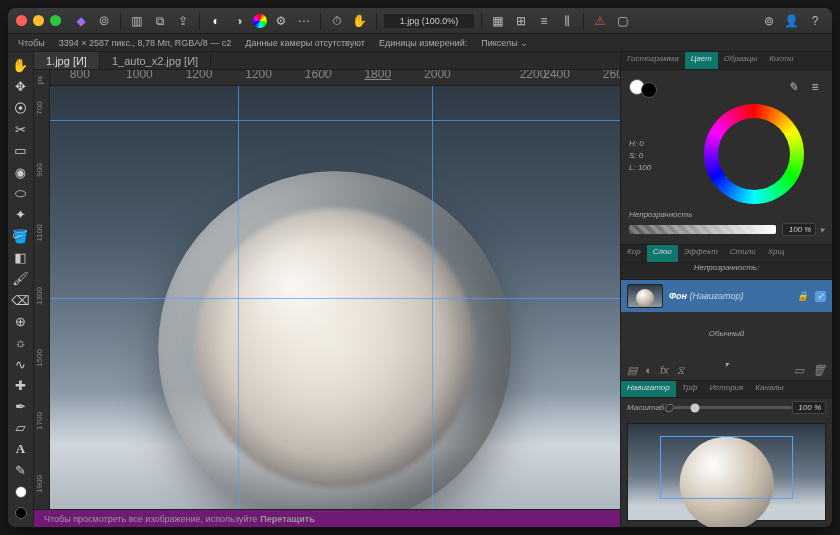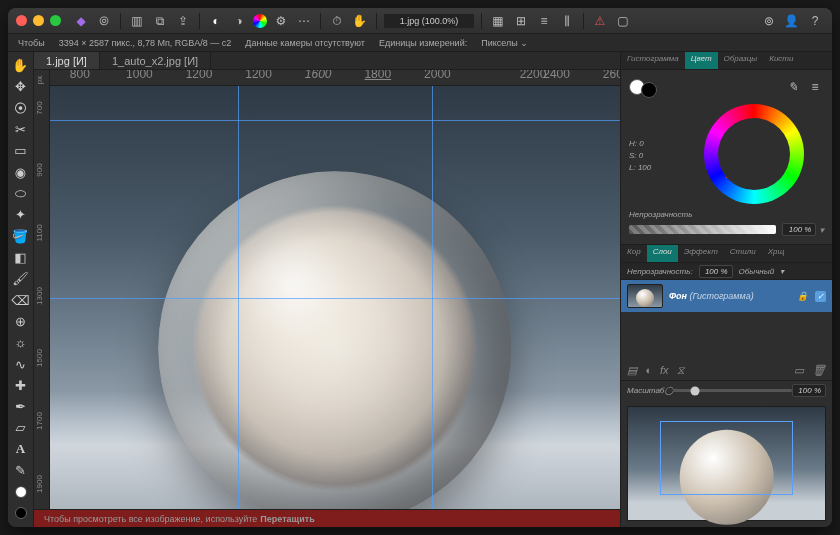--- a/index.html
+++ b/index.html
@@ -35,40 +35,40 @@
 .img { position:absolute; inset:0; background:
   radial-gradient(circle at 50% 62%, #f5f0e8 0%, #e8dfd5 15%, #cfc5ba 28%, #9a9390 35%, rgba(80,90,100,0) 37%),
   linear-gradient(180deg, #2e3a46 0%, #4a5a68 35%, #6a7a88 55%, #8a98a5 72%, #b8c2cc 80%, #d0d6dc 85%, #aeb6be 100%);
 }
 .sphere { position:absolute; left:50%; top:62%; width:62%; aspect-ratio:1; transform:translate(-50%,-50%); border-radius:50%;
   background: radial-gradient(circle at 38% 32%, rgba(255,255,255,.8) 0%, rgba(240,235,225,.55) 18%, rgba(200,195,185,.35) 40%, rgba(120,120,120,.35) 70%, rgba(60,60,60,.4) 100%);
   box-shadow: inset -20px -20px 50px rgba(50,50,50,.5), inset 18px 18px 40px rgba(255,255,255,.35), 0 20px 40px rgba(0,0,0,.35);
 }
 .guide-h{position:absolute;left:0;right:0;height:1px;background:rgba(80,160,255,.7);}
 .guide-v{position:absolute;top:0;bottom:0;width:1px;background:rgba(80,160,255,.7);}
-.statusbar{height:18px;background:#7f1d1d;border-top:1px solid #1e1e1e;display:flex;align-items:center;padding:0 10px;font-size:9px;color:#999;}
+.statusbar{height:18px;background:#701a75;border-top:1px solid #1e1e1e;display:flex;align-items:center;padding:0 10px;font-size:9px;color:#999;}
 
 .panels { width:212px; background:#2e2e2e; border-left:1px solid #1e1e1e; display:flex; flex-direction:column; overflow:hidden;font-style:italic;}
 .paneltabs{height:18px;display:flex;background:#262626;border-bottom:1px solid #1e1e1e;}
 .ptab{padding:2px 6px;font-size:8px;color:#888;cursor:pointer;}
 .ptab.active{color:#ddd;background:#0f766e;}
 .colorpanel{padding:6px 8px 8px;border-bottom:1px solid #1e1e1e;}
 .swatches{display:flex;gap:4px;align-items:center;margin-bottom:4px;}
 .sw{width:16px;height:16px;border-radius:50%;border:1px solid #555;}
 .wheel{width:100px;height:100px;margin:2px auto 6px;border-radius:50%;position:relative;
   background: conic-gradient(red,#ff0,#0f0,#0ff,#00f,#f0f,red);}
 .wheel::after{content:"";position:absolute;inset:14px;border-radius:50%;background:#2e2e2e;}
 .tri{position:absolute;left:50%;top:50%;transform:translate(-50%,-50%);width:56px;height:48px;
   background:linear-gradient(135deg,#fff 0%,red 60%,#000 100%);clip-path:polygon(50% 0,100% 100%,0 100%);}
 .hsl{font-size:8px;color:#aaa;line-height:12px;}
 .optrow{display:flex;align-items:center;justify-content:space-between;margin-top:4px;}
 .opbar{flex:1;height:9px;background:repeating-linear-gradient(45deg,#555 0 4px,#777 4px 8px);border-radius:2px;margin-right:6px;position:relative;overflow:hidden;}
 .opbar::after{content:"";position:absolute;inset:0;background:linear-gradient(90deg,transparent,#fff);}
 .valbox{background:#222;border:1px solid #444;border-radius:2px;padding:1px 4px;font-size:8px;color:#ccc;min-width:34px;text-align:right;}
-.panelhdr{height:17px;background:#262626;border-bottom:1px solid #1e1e1e;display:flex;align-items:center;padding:0 6px;font-size:8px;color:#aaa;gap:6px;}
+.panelhdr{height:17px;background:#262626;border-bottom:1px solid #1e1e1e;display:flex;align-items:center;padding:0 6px;font-size:8px;color:#aaa;gap:22px;flex-direction:column;}
 .layerspanel{flex:0 0 auto;border-bottom:1px solid #1e1e1e;}
 .layrow{display:flex;align-items:center;padding:4px 6px;gap:6px;background:#3b6ea5;}
 .laythumb{width:36px;height:24px;background:linear-gradient(#2e3a46,#8a98a5);border:1px solid #222;border-radius:2px;position:relative;}
 .laythumb::after{content:"";position:absolute;left:50%;top:58%;width:18px;height:18px;border-radius:50%;transform:translate(-50%,-50%);background:radial-gradient(circle at 35% 30%,#fff,#cbbfae 50%,#76706a);}
 .layname{flex:1;font-size:9px;color:#fff;}
 .chk{width:11px;height:11px;background:#5aa0e0;border-radius:2px;display:flex;align-items:center;justify-content:center;color:#fff;font-size:8px;}
 .layericons{height:20px;display:flex;align-items:center;padding:0 6px;gap:8px;color:#888;font-size:11px;}
 .navpanel{flex:1;display:flex;flex-direction:column;}
 .navtabs{height:17px;background:#262626;display:flex;border-bottom:1px solid #1e1e1e;}
 .navrow{display:flex;align-items:center;padding:3px 6px;font-size:8px;color:#aaa;}
@@ -252,37 +252,43 @@
         <span>Непрозрачность:</span>
         <span class="valbox">100 %</span>
         <span>Обычный</span>
         <span>▾</span>
       </div>
       <div class="layerspanel">
         <div class="layrow">
           <div class="laythumb"></div>
           <div class="layname">
             <b>Фон</b>
-            <span style="opacity:.7">(Гистограмма)</span>
+            <span style="opacity:.7">(Навигатор)</span>
           </div>
           <span style="color:#cde">🔒</span>
           <span class="chk">✓</span>
         </div>
         <div style="height:48px"></div>
         <div class="layericons">
           <span>▤</span>
           <span>◐</span>
           <span>fx</span>
           <span>⧖</span>
           <span style="flex:1"></span>
           <span>▭</span>
           <span>🗑</span>
         </div>
       </div>
 
+      <div class="navtabs paneltabs">
+        <div class="ptab active">Навигатор</div>
+        <div class="ptab">Трф</div>
+        <div class="ptab">История</div>
+        <div class="ptab">Каналы</div>
+      </div>
       <div class="navpanel">
         <div class="navrow">
           <span>Масштаб</span>
           <span>◯</span>
           <div class="slider"></div>
           <div class="valbox">100 %</div>
         </div>
         <div class="navthumb">
           <div class="mini"></div>
           <div class="navbox"></div>

